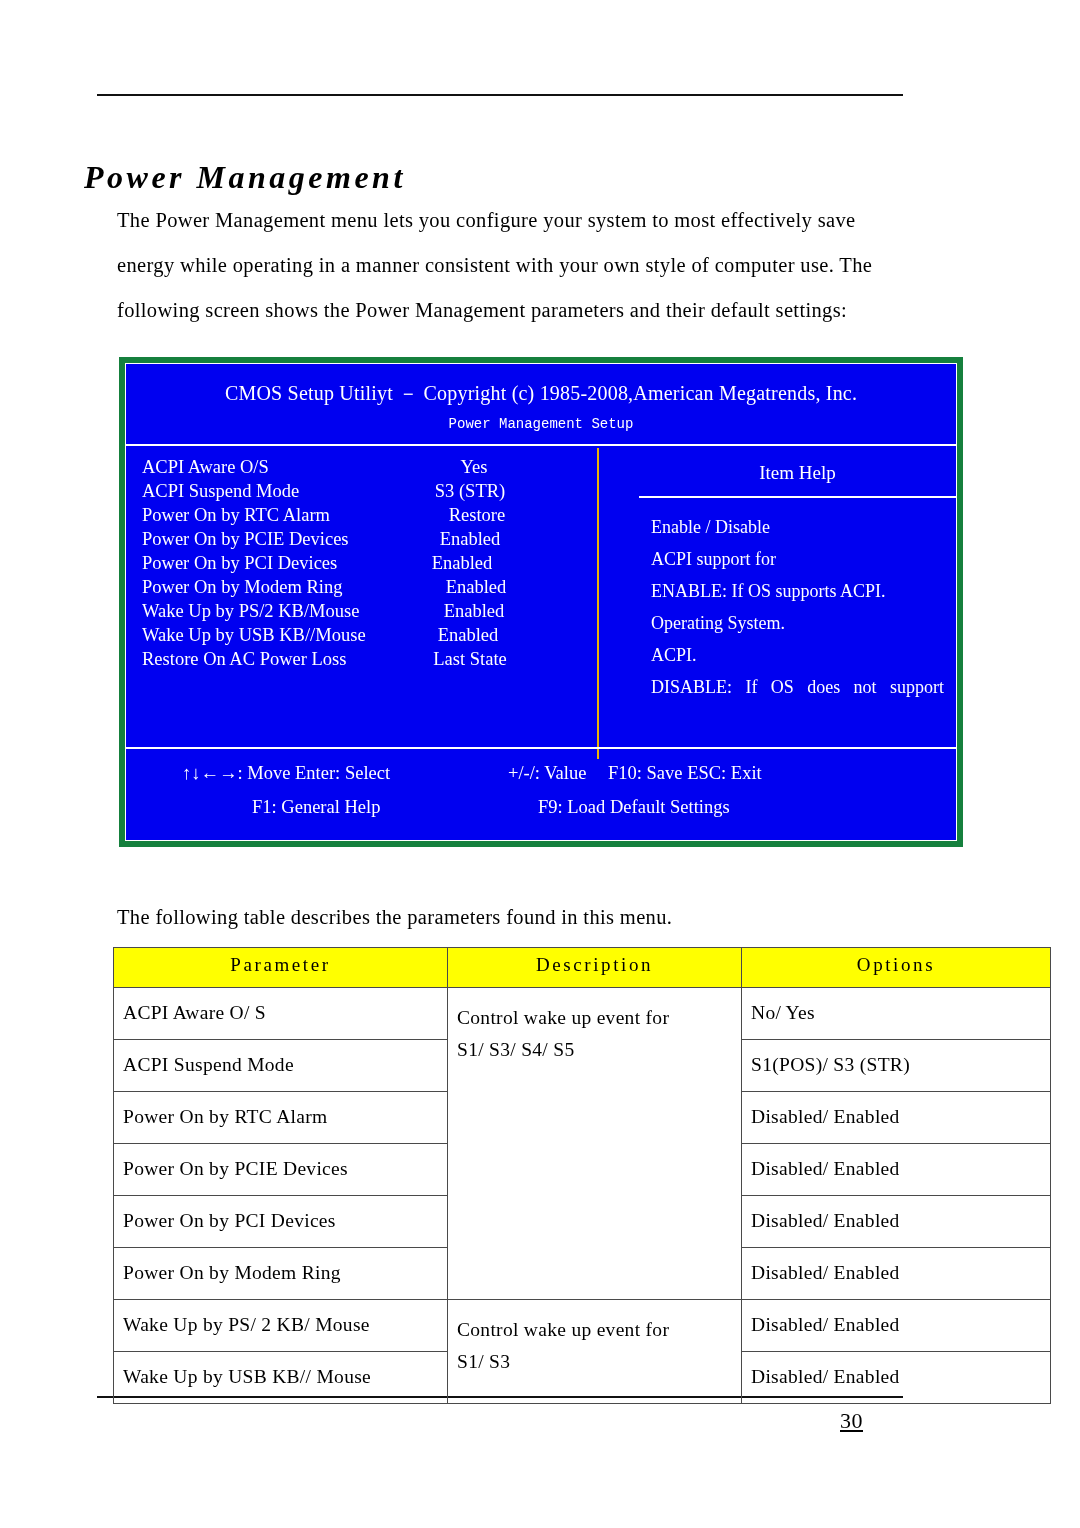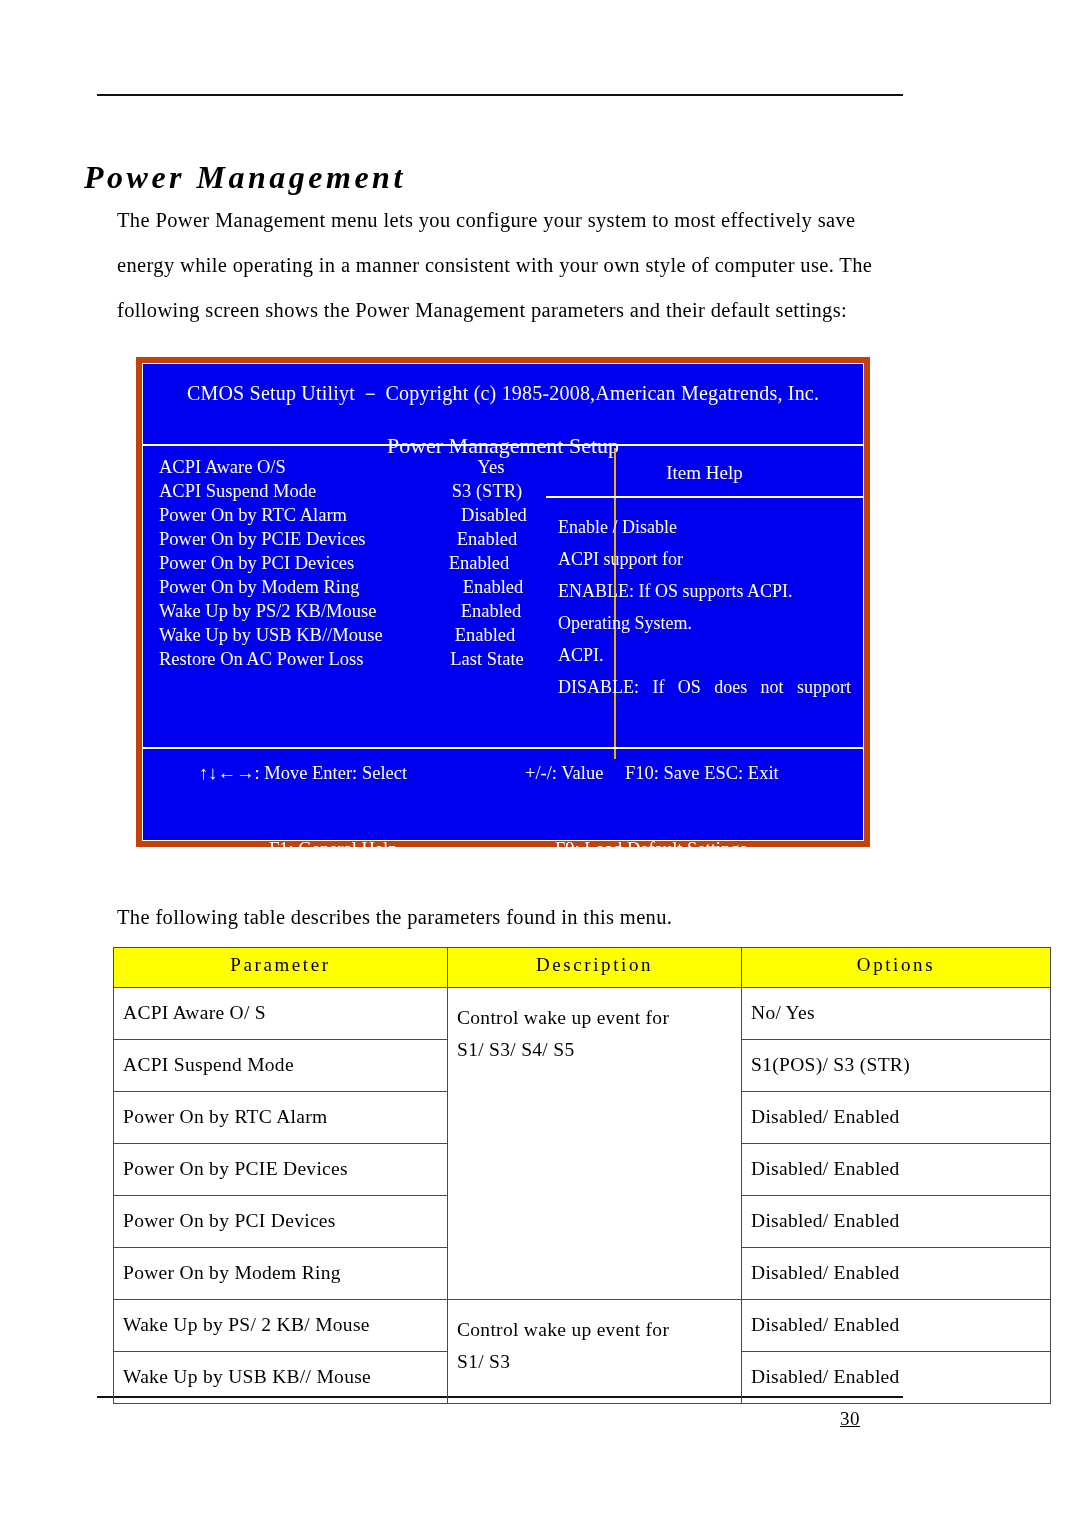--- a/index.html
+++ b/index.html
@@ -33,21 +33,21 @@
     width: 806px;
     height: 0;
     border-top: 2px solid #111;
   }
   .page-number {
     position: absolute;
     left: 840px;
     top: 1408px;
     width: 60px;
     text-align: left;
-    font-size: 19px;
+    font-size: 22px;
     letter-spacing: 0.5px;
     text-decoration: underline;
   }
 
   
   .chapter-title {
     position: absolute;
     left: 84px;
     top: 138px;
     font-family: "Liberation Serif", "DejaVu Serif", serif;
@@ -74,25 +74,25 @@
     top: 880px;
     width: 800px;
     font-size: 20.5px;
     line-height: 33px;
     letter-spacing: 0.35px;
   }
 
   
   .bios-frame {
     position: absolute;
-    left: 136px;
+    left: 119px;
     top: 357px;
-    width: 734px;
+    width: 844px;
     height: 490px;
-    background: #c2410c;
+    background: #15803d;
     box-sizing: border-box;
     padding: 6px;
   }
   .bios-screen {
     position: relative;
     width: 100%;
     height: 100%;
     background: #0000f0;
     box-sizing: border-box;
     border: 1px solid #ffffff;
@@ -108,22 +108,23 @@
     border-bottom: 2px solid #ffffff;
     text-align: center;
   }
   .bios-title-line1 {
     margin-top: 16px;
     font-size: 20px;
     letter-spacing: 0.2px;
     white-space: nowrap;
   }
   .bios-title-line2 {
-    margin-top: 26px;
-    font-size: 22px;
+    margin-top: 9px;
+    font-size: 14px;
+    font-family: Liberation Mono, monospace;
   }
 
   .bios-body {
     position: absolute;
     left: 0;
     top: 84px;
     right: 0;
     height: 311px;
   }
   .bios-settings {
@@ -188,21 +189,20 @@
     bottom: 0;
     height: 93px;
     border-top: 2px solid #ffffff;
     box-sizing: border-box;
   }
   .footer-row {
     position: relative;
     height: 34px;
     font-size: 18.5px;
     white-space: nowrap;
-    margin-top: 42px;
   }
   .footer-row.r1 { margin-top: 14px; }
   .f-move   { position: absolute; left: 56px;  top: 0; }
   .f-value  { position: absolute; left: 382px; top: 0; }
   .f-save   { position: absolute; left: 482px; top: 0; }
   .f-help   { position: absolute; left: 126px; top: 0; }
   .f-load   { position: absolute; left: 412px; top: 0; }
 
   
   .param-table {
@@ -264,21 +264,21 @@
         <div class="setting-row">
           <span class="setting-label">ACPI Aware O/S</span>
           <span class="setting-value" style="left:252px;">Yes</span>
         </div>
         <div class="setting-row">
           <span class="setting-label">ACPI Suspend Mode</span>
           <span class="setting-value" style="left:248px;">S3 (STR)</span>
         </div>
         <div class="setting-row">
           <span class="setting-label">Power On by RTC Alarm</span>
-          <span class="setting-value" style="left:255px;">Disabled</span>
+          <span class="setting-value" style="left:255px;">Restore</span>
         </div>
         <div class="setting-row">
           <span class="setting-label">Power On by PCIE Devices</span>
           <span class="setting-value" style="left:248px;">Enabled</span>
         </div>
         <div class="setting-row">
           <span class="setting-label">Power On by PCI Devices</span>
           <span class="setting-value" style="left:240px;">Enabled</span>
         </div>
         <div class="setting-row">

